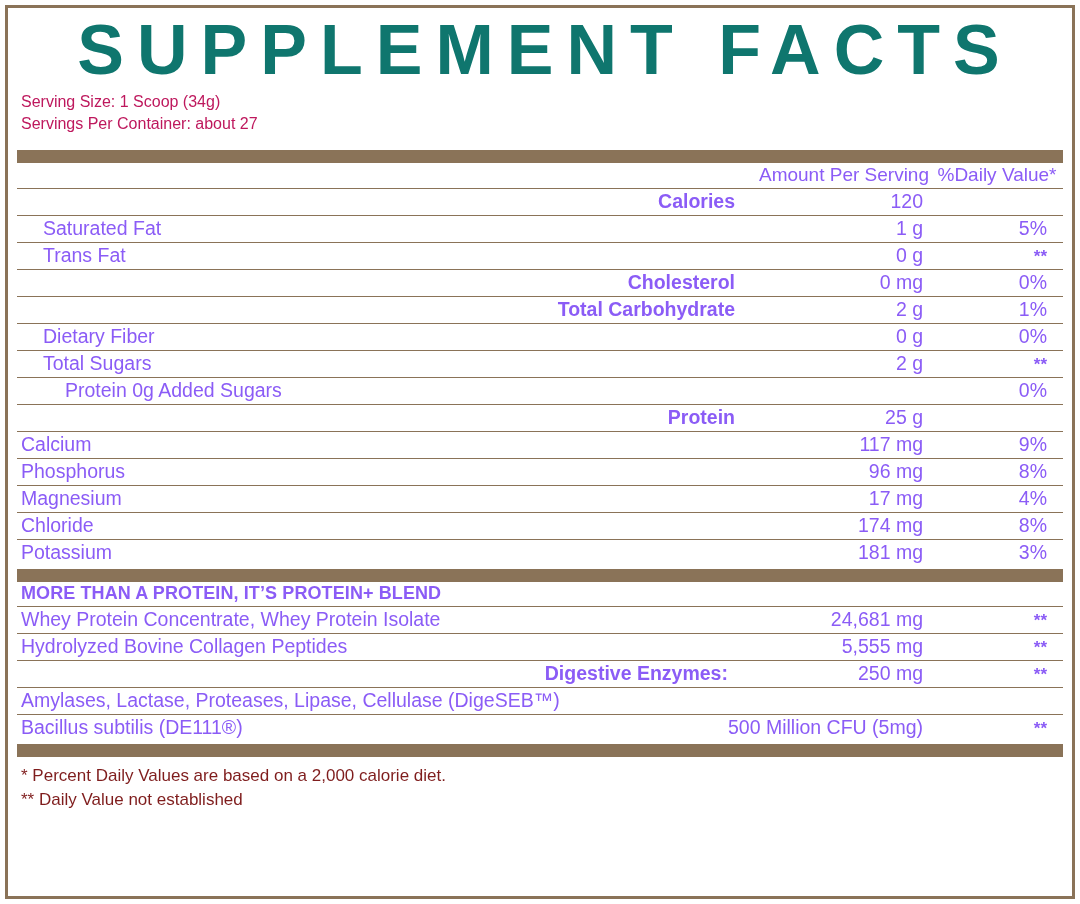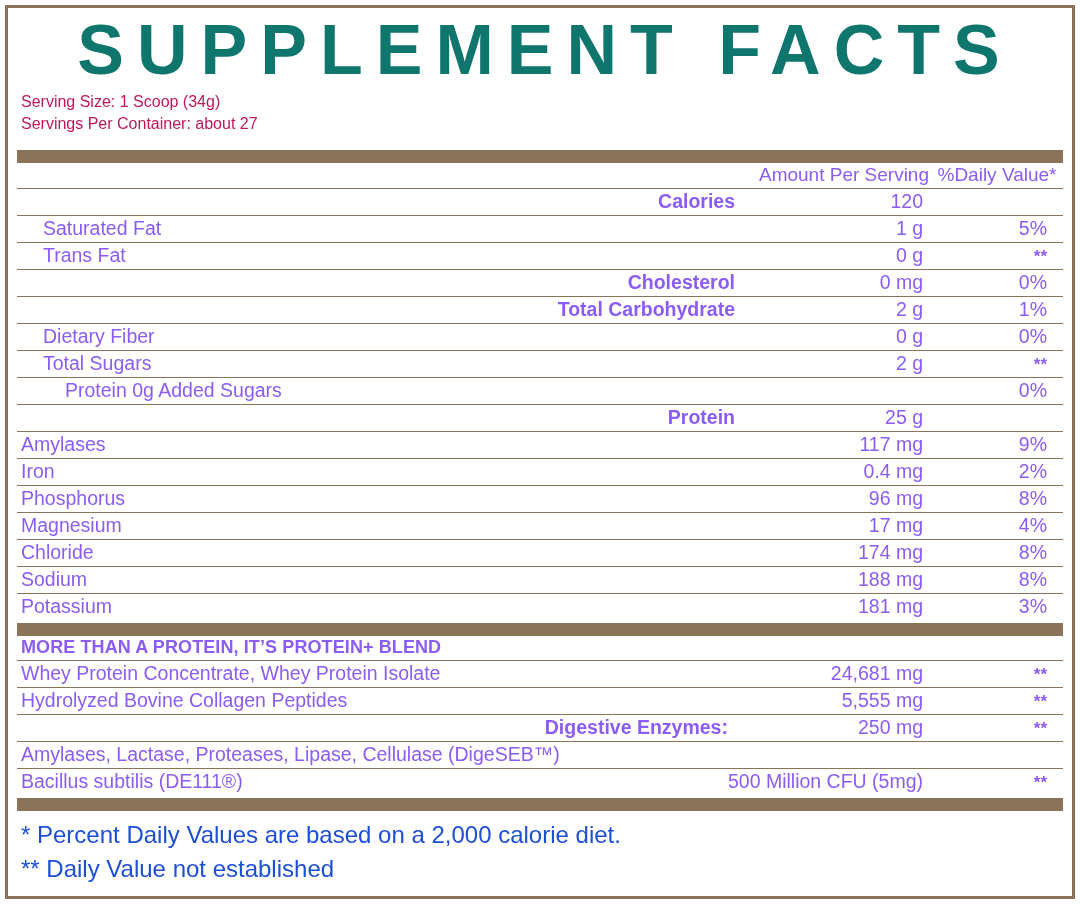--- a/index.html
+++ b/index.html
@@ -110,22 +110,22 @@
     padding-bottom: 1px;
     letter-spacing: 0.1px;
   }
   .enzyme-sub td {
     border-bottom: 1.5px solid #8a7358;
     padding-top: 0px;
   }
   .enzyme-head td { border-bottom: none; }
 
   .footnotes {
-    font-size: 24px;
-    color: #1d4ed8;
+    font-size: 17px;
+    color: #7f1d1d;
     line-height: 1.42;
     padding-left: 4px;
     padding-top: 7px;
   }
 </style>
 </head>
 <body>
 
 <div class="panel">
   <div class="inner">
@@ -186,47 +186,37 @@
         <td class="c-name ind2">Protein 0g Added Sugars</td>
         <td class="c-amt"></td>
         <td class="c-dv">0%</td>
       </tr>
       <tr>
         <td class="c-name bold">Protein</td>
         <td class="c-amt">25 g</td>
         <td class="c-dv"></td>
       </tr>
       <tr>
-        <td class="c-name">Amylases</td>
+        <td class="c-name">Calcium</td>
         <td class="c-amt">117 mg</td>
         <td class="c-dv">9%</td>
-      </tr>
-      <tr>
-        <td class="c-name">Iron</td>
-        <td class="c-amt">0.4 mg</td>
-        <td class="c-dv">2%</td>
       </tr>
       <tr>
         <td class="c-name">Phosphorus</td>
         <td class="c-amt">96 mg</td>
         <td class="c-dv">8%</td>
       </tr>
       <tr>
         <td class="c-name">Magnesium</td>
         <td class="c-amt">17 mg</td>
         <td class="c-dv">4%</td>
       </tr>
       <tr>
         <td class="c-name">Chloride</td>
         <td class="c-amt">174 mg</td>
-        <td class="c-dv">8%</td>
-      </tr>
-      <tr>
-        <td class="c-name">Sodium</td>
-        <td class="c-amt">188 mg</td>
         <td class="c-dv">8%</td>
       </tr>
       <tr class="no-line">
         <td class="c-name">Potassium</td>
         <td class="c-amt">181 mg</td>
         <td class="c-dv">3%</td>
       </tr>
     </tbody>
       </table>
 

